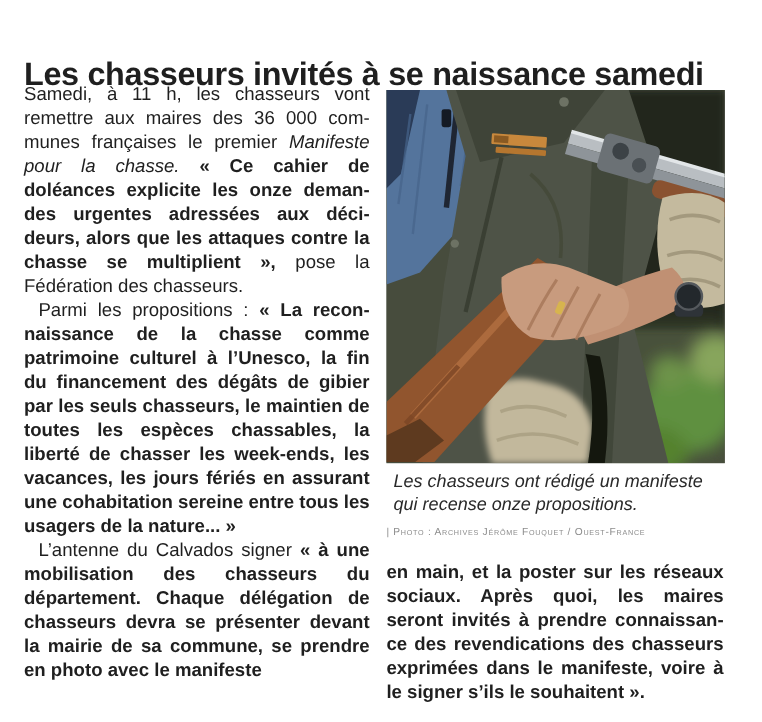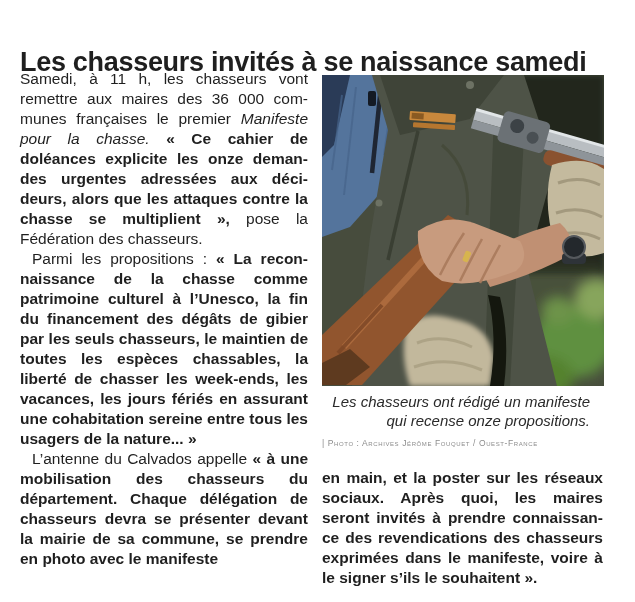--- a/index.html
+++ b/index.html
@@ -26,42 +26,42 @@
   .para.indent{text-indent:12px;}
   .para span.regular{font-weight:normal;font-style:normal;}
   .para span.italic{font-style:italic;}
   .para span.bold{font-weight:bold;}
   .photo-frame{
     position:absolute;left:322px;top:75px;width:282px;height:311px;
     overflow:hidden;background:#474c3d;
   }
   .photo-frame svg{display:block;}
   .caption{
-    position:absolute;left:318px;top:392px;width:272px;
-    font-size:15px;font-style:italic;line-height:19px;text-align:right;
+    position:absolute;left:328px;top:392px;width:272px;
+    font-size:15px;font-style:italic;line-height:19px;text-align:left;
     color:#2a2a2a;
   }
   .credit{
     position:absolute;left:322px;top:438px;width:270px;
     font-size:8.5px;letter-spacing:0.6px;
     font-variant:small-caps;
     text-align:left;
     color:var(--credit,#8c8c8c);
     white-space:nowrap;
   }
 </style>
 </head>
 <body>
 
 <h1 class="headline">Les chasseurs invités à se naissance samedi</h1>
 
 <div class="col col-left">
     <p class="para"><span class="regular">Samedi, à 11&nbsp;h, les chasseurs vont remettre aux maires des 36&nbsp;000 com­munes françaises le premier </span><span class="italic">Manifes­te pour la chasse. </span><span class="bold">«&nbsp;Ce cahier de doléances explicite les onze deman­des urgentes adressées aux déci­deurs, alors que les attaques contre la chasse se multiplient&nbsp;»,</span><span class="regular"> pose la Fédération des chasseurs.</span></p>
     <p class="para indent"><span class="regular">Parmi les propositions&nbsp;: </span><span class="bold">«&nbsp;La recon­naissance de la chasse comme patrimoine culturel à l’Unesco, la fin du financement des dégâts de gibier par les seuls chasseurs, le maintien de toutes les espèces chassables, la liberté de chasser les week-ends, les vacances, les jours fériés en assurant une cohabitation sereine entre tous les usagers de la nature...&nbsp;»</span></p>
-    <p class="para indent"><span class="regular">L’antenne du Calvados appelle </span><span class="bold">«&nbsp;à une mobilisation des chasseurs du département. Chaque délégation de chasseurs devra se présenter devant la mairie de sa commune, se prendre en photo avec le manifeste</span></p>
+    <p class="para indent"><span class="regular">L’antenne du Calvados signer </span><span class="bold">«&nbsp;à une mobilisation des chasseurs du département. Chaque délégation de chasseurs devra se présenter devant la mairie de sa commune, se prendre en photo avec le manifeste</span></p>
   </div>
 
 <figure class="photo-frame" style="margin:0">
   <svg width="282" height="311" viewBox="0 0 282 311" role="img">
     <defs>
       <filter id="blurA" x="-30%" y="-30%" width="160%" height="160%">
           <feGaussianBlur stdDeviation="6"></feGaussianBlur>
         </filter>
       <filter id="blurB" x="-30%" y="-30%" width="160%" height="160%">
           <feGaussianBlur stdDeviation="2.5"></feGaussianBlur>

